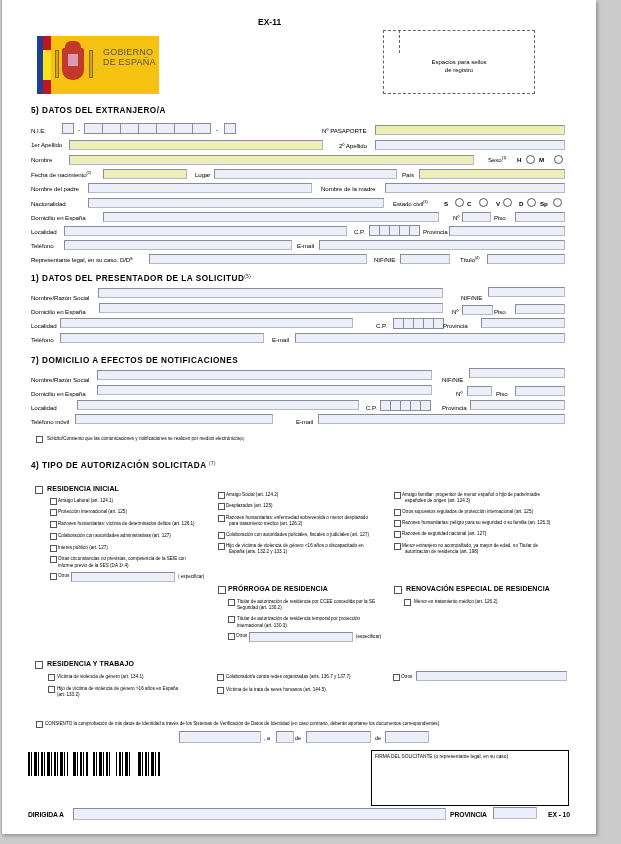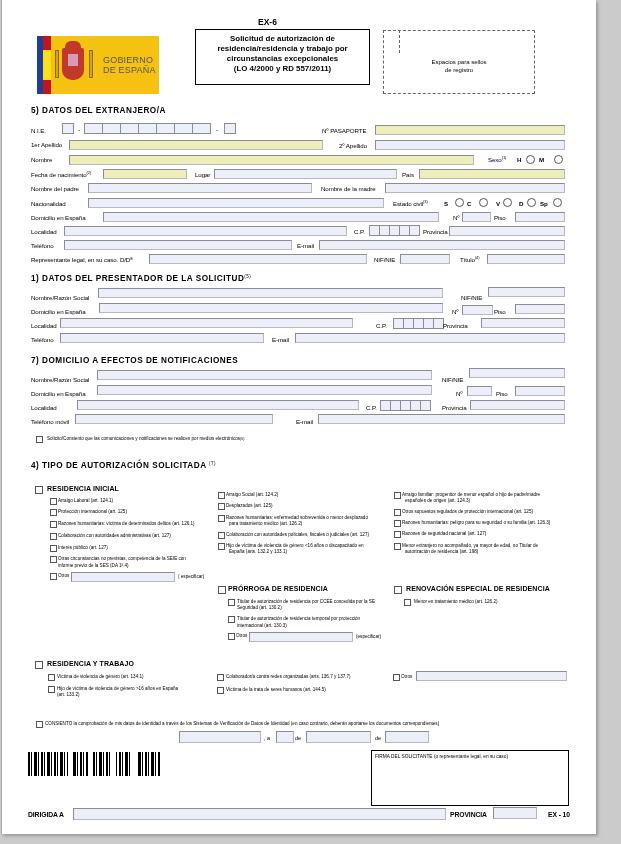--- a/index.html
+++ b/index.html
@@ -24,21 +24,21 @@
   .logo { position: absolute; left: 35px; top: 36px; width: 122px; height: 58px; background: #f6c211; }
   .logo .blue { position: absolute; left: 0; top: 0; width: 6px; height: 58px; background: #1f3f95; }
   .logo .red1 { position: absolute; left: 6px; top: 0; width: 8px; height: 14px; background: #c0141f; }
   .logo .yel { position: absolute; left: 6px; top: 14px; width: 8px; height: 30px; background: #fbe11a; }
   .logo .red2 { position: absolute; left: 6px; top: 44px; width: 8px; height: 14px; background: #c0141f; }
   .logo .shield { position: absolute; left: 25px; top: 12px; width: 22px; height: 32px; background: #c0392b; border-radius: 2px 2px 10px 10px; }
   .logo .shield:after { content: ""; position: absolute; left: 6px; top: 6px; width: 10px; height: 12px; background: #d89ab5; }
   .logo .crown { position: absolute; left: 28px; top: 5px; width: 16px; height: 8px; background: #c0392b; border-radius: 6px 6px 0 0; }
   .logo .pill1, .logo .pill2 { position: absolute; top: 14px; width: 4px; height: 28px; background: #d5a320; border: 1px solid #8a6a10; }
   .logo .pill1 { left: 18px; } .logo .pill2 { left: 52px; }
-  .logo .txt { position: absolute; left: 66px; top: 20px; font-size: 9px; line-height: 9.5px; color: #555; letter-spacing: 0.2px; }
+  .logo .txt { position: absolute; left: 66px; top: 12px; font-size: 9px; line-height: 9.5px; color: #555; letter-spacing: 0.2px; }
   .barcode { position: absolute; left: 26px; top: 752px; width: 132px; height: 24px; background: repeating-linear-gradient(90deg, #000 0 2px, #fff 2px 3px, #000 3px 4px, #fff 4px 6px, #000 6px 9px, #fff 9px 10px, #000 10px 11px, #fff 11px 13px); }
   .barcode .gap { position: absolute; top: 0; height: 24px; background: #fff; width: 4px; }
   .small-boxes { position: absolute; display: flex; }
   .small-boxes span { display: block; height: 11px; background: #eceff9; border: 1px solid #8c8c96; margin-right: -1px; }
 </style>
 </head>
 <body>
 
 <div class="page">
 
@@ -50,27 +50,21 @@
     <div class="pill1"></div>
       <div class="pill2"></div>
     <div class="crown"></div>
     <div class="shield"></div>
     <div class="txt">
         <div>GOBIERNO</div>
         <div>DE ESPAÑA</div>
       </div>
   </div>
 
-  <div class="abs" style="left:256px;top:17px;font-size:8.5px;font-weight:bold;">EX-6</div>
-  <div class="box-title">
-    <div>Solicitud de autorización de</div>
-    <div>residencia/residencia y trabajo por</div>
-    <div>circunstancias excepcionales</div>
-    <div>(LO 4/2000 y RD 557/2011)</div>
-  </div>
+  <div class="abs" style="left:256px;top:17px;font-size:8.5px;font-weight:bold;">EX-11</div>
   <div class="stamp">
     <div>Espacios para sellos</div>
     <div>de registro</div>
   </div>
   <div class="stamp-line"></div>
 
   <div class="sec" style="left:29px;top:106px;">5)    DATOS DEL EXTRANJERO/A</div>
 
   <div class="lbl" style="left:29px;top:127px;">N.I.E.</div>
   <div class="small-boxes" style="left:60px;top:123px;">

